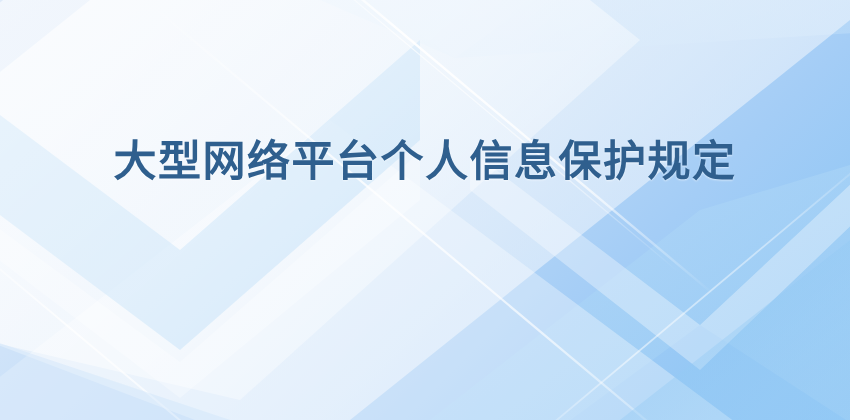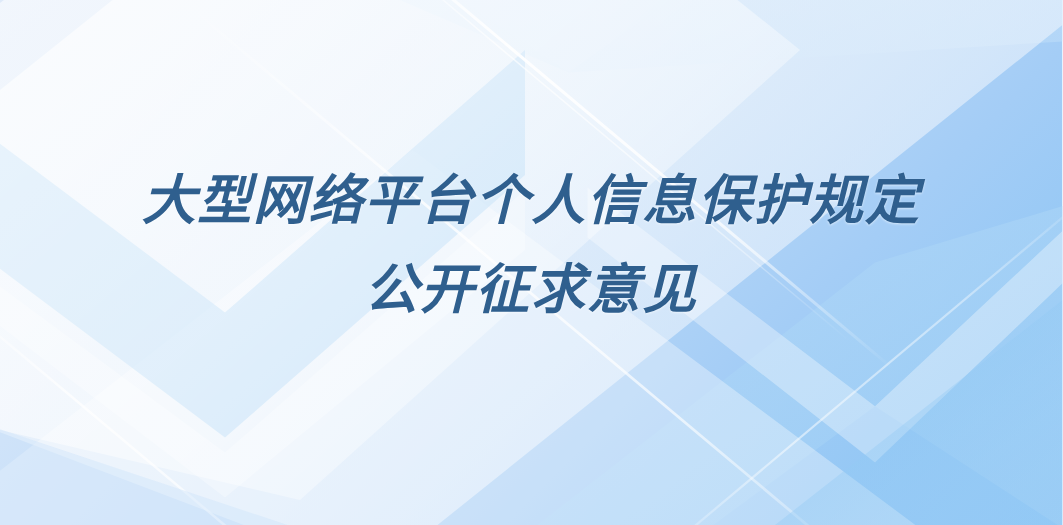--- a/index.html
+++ b/index.html
@@ -49,21 +49,20 @@
     z-index: 10;
   }
   .title-line {
     display: block;
     color: #2f5f8e;
     font-weight: bold;
     line-height: 1.0;
     letter-spacing: 1.5px;
     text-shadow: 0 1px 2px rgba(255,255,255,0.55);
     white-space: nowrap;
-    font-style: italic;
   }
   .title-line-1 {
     font-size: 43px;
     margin-bottom: 28px;
   }
   .title-line-2 {
     font-size: 43px;
   }
 </style>
 </head>
@@ -157,16 +156,15 @@
         <polygon points="850,240 620,420 850,420" fill="url(#softBlueEdge)"></polygon>
       </g>
       <g>
         <polygon points="-40,330 230,420 -40,420" fill="#cfe4fa" fill-opacity="0.45"></polygon>
       </g>
     </svg>
   </div>
 
   <div class="title-block">
     <span class="title-line title-line-1">大型网络平台个人信息保护规定</span>
-    <span class="title-line title-line-2">公开征求意见</span>
   </div>
 
 </div>
 
 </body></html>

